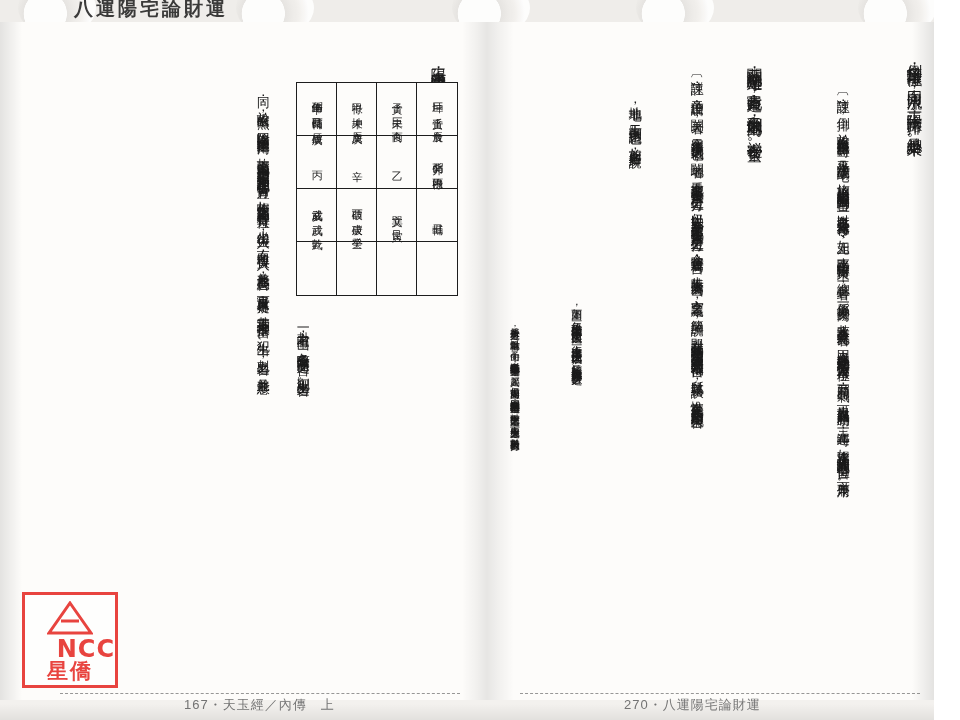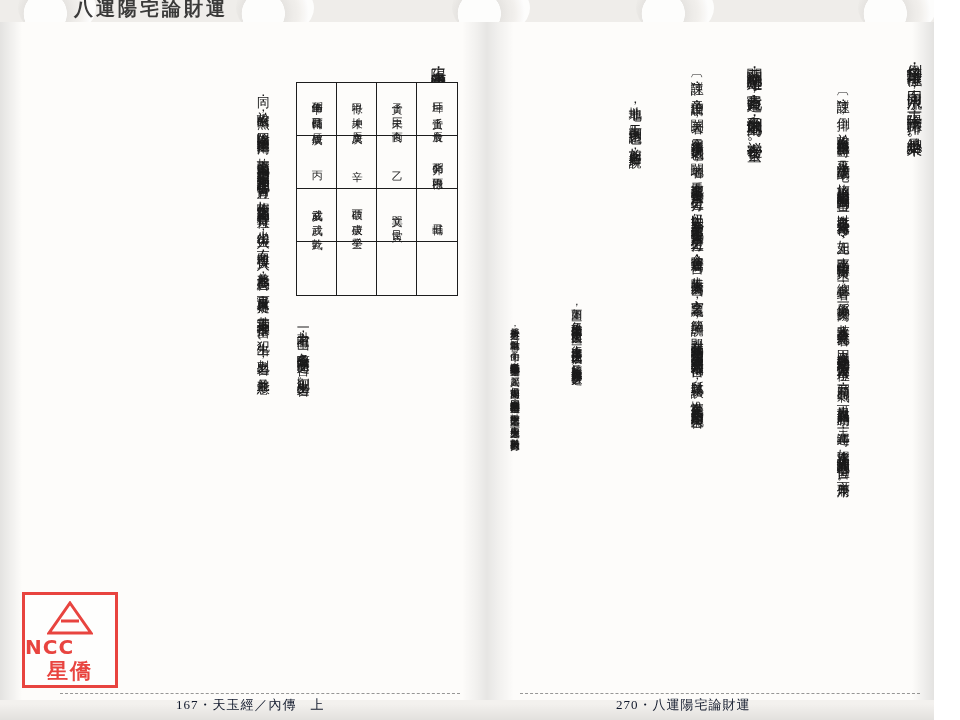--- a/index.html
+++ b/index.html
@@ -146,23 +146,24 @@
     color: #1a1a1a;
     white-space: nowrap;
     text-align: center;
   }
 
   
   .footer {
     position: absolute;
     bottom: 6px;
     font-size: 13px;
-    color: #0f172a;
+    color: #737373;
     letter-spacing: 1px;
-    font-family: Liberation Serif, serif;
+    font-family: Liberation Sans, sans-serif;
+    margin-left: 8px;
   }
   .footer.left  { left: 176px; }
   .footer.right { left: 616px; }
   .footer-rule {
     position: absolute;
     bottom: 26px;
     height: 0;
     border-top: 1px dashed #555;
     opacity: .6;
   }
@@ -183,25 +184,25 @@
   .stamp .tri-outline {
     position: absolute;
     left: 50%; top: 6px;
     transform: translateX(-50%);
     width: 46px; height: 34px;
   }
   .stamp .ncc {
     position: absolute;
     left: 0; right: 0;
     top: 40px;
-    text-align: left;
+    text-align: right;
     color: #e8443f;
     font-family: "DejaVu Sans", "Liberation Sans", sans-serif;
     font-weight: bold;
-    font-size: 20px;
+    font-size: 24px;
     letter-spacing: 1px;
   }
   .stamp .cn {
     position: absolute;
     left: 0; right: 0;
     top: 62px;
     text-align: center;
     color: #e8443f;
     font-weight: bold;
     font-size: 21px;

